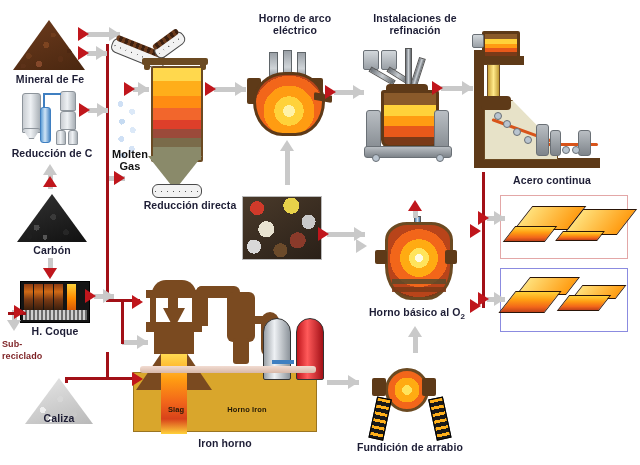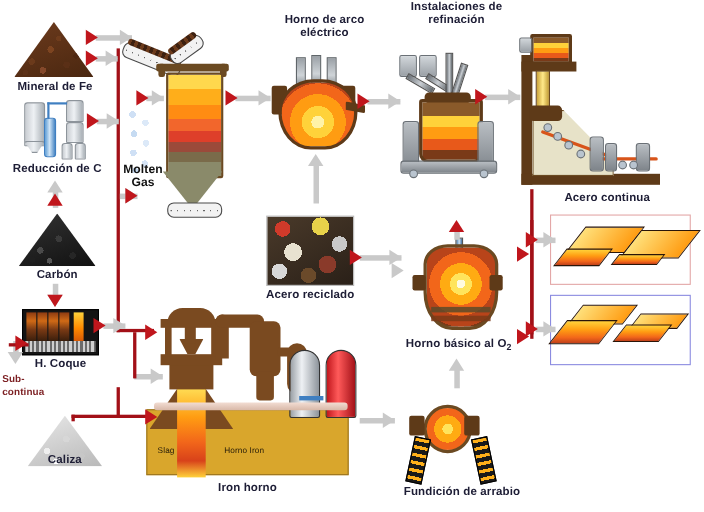--- a/index.html
+++ b/index.html
@@ -3,21 +3,21 @@
 <meta charset="utf-8">
 <style>
   html,body{margin:0;padding:0;background:#fff;}
   body{width:640px;height:465px;position:relative;overflow:hidden;
        font-family:"Liberation Sans",sans-serif;color:#1b1b2e;}
   .stage{position:absolute;inset:0;width:640px;height:465px;}
   .lbl{position:absolute;font-size:10.5px;font-weight:bold;color:#1d1d35;
        text-align:center;line-height:12px;letter-spacing:.1px;white-space:pre-line;}
   .lbl.sub{color:#7c1f22;font-weight:bold;font-size:9px;}
   .lbl.ng{color:#111;font-size:11px;}
-  .lbl.inner{color:#241a08;font-size:7.5px;font-weight:normal;}
+  .lbl.inner{color:#241a08;font-size:7.5px;font-weight:bold;padding-left:25px;}
 
   
   .ar{position:absolute;}
   .ar .tail{position:absolute;background:#c9c9c9;}
   .ar .head{position:absolute;width:0;height:0;}
   .ar.r .tail{height:5px;top:4px;left:9px;}
   .ar.r .head{border-top:7px solid transparent;border-bottom:7px solid transparent;
               border-left:11px solid #c9c9c9;top:-1px;}
   .ar.r .rhead{position:absolute;left:0;top:-1px;width:0;height:0;
               border-top:7px solid transparent;border-bottom:7px solid transparent;
@@ -258,21 +258,21 @@
   </div>
   <div class="ar d" style="left:8px;top:310px;width:14px;height:22px;">
     <div class="tail" style="height:12px;"></div>
       <div class="head" style="top:10px;"></div>
   </div>
   <div class="redline" style="left:8px;top:312px;width:18px;height:3px;"></div>
   <div class="ar r" style="left:14px;top:306px;width:16px;height:14px;">
     <div class="rhead"></div>
   </div>
   <div class="lbl sub" style="left:2px;top:338px;width:70px;text-align:left;">Sub-
-continua</div>
+reciclado</div>
 
   <div class="pile lime" style="left:25px;top:378px;width:68px;height:46px;">
       <i></i>
     </div>
   <div class="lbl" style="left:14px;top:412px;width:90px;">Caliza</div>
 
   <div class="conv" style="left:112px;top:36px;width:54px;height:13px;transform:rotate(22deg);
               transform-origin:left center;">
     <div class="convdots"></div>
       <div class="convload"></div>
@@ -298,20 +298,21 @@
   </div>
 
   <div class="dritop" style="left:142px;top:58px;width:66px;"></div>
   <div class="dritop" style="left:144px;top:58px;width:6px;height:12px;"></div>
   <div class="dritop" style="left:200px;top:58px;width:6px;height:12px;"></div>
   <div class="dribody" style="left:151px;top:66px;width:48px;height:92px;"></div>
   <div class="drihop" style="left:148px;top:156px;"></div>
   <div class="conv" style="left:152px;top:184px;width:48px;height:12px;">
     <div class="convdots"></div>
   </div>
+  <div class="lbl" style="left:130px;top:199px;width:120px;">Reducción directa</div>
 
   <div class="ar r" style="left:205px;top:83px;width:42px;height:14px;">
     <div class="tail" style="width:32px;"></div>
       <div class="head" style="left:30px;"></div>
     <div class="rhead"></div>
   </div>
 
   <div class="lbl" style="left:235px;top:12px;width:120px;">Horno de arco
 eléctrico</div>
   <div class="electrode" style="left:269px;top:52px;height:44px;"></div>
@@ -326,21 +327,21 @@
   <div class="ar r" style="left:325px;top:86px;width:40px;height:14px;">
     <div class="tail" style="width:30px;"></div>
       <div class="head" style="left:28px;"></div>
     <div class="rhead"></div>
   </div>
   <div class="ar u" style="left:281px;top:140px;width:14px;height:46px;">
     <div class="tail" style="height:36px;"></div>
       <div class="head"></div>
   </div>
 
-  <div class="lbl" style="left:355px;top:0;width:120px;">Instalaciones de
+  <div class="lbl" style="left:355px;top:12px;width:120px;">Instalaciones de
 refinación</div>
   <div class="hood" style="left:363px;top:50px;width:14px;height:18px;"></div>
   <div class="hood" style="left:381px;top:50px;width:14px;height:18px;"></div>
   <div class="lance" style="left:370px;top:66px;width:26px;height:4px;transform:rotate(30deg);
               transform-origin:left center;"></div>
   <div class="lance" style="left:388px;top:66px;width:22px;height:4px;transform:rotate(32deg);
               transform-origin:left center;"></div>
   <div class="lance" style="left:405px;top:48px;width:5px;height:42px;"></div>
   <div class="lance" style="left:419px;top:58px;width:5px;height:36px;transform:rotate(18deg);
               transform-origin:top center;"></div>
@@ -399,21 +400,20 @@
       <div class="head" style="left:16px;"></div>
     <div class="rhead"></div>
   </div>
   <div class="ar r" style="left:478px;top:293px;width:28px;height:14px;">
     <div class="tail" style="width:18px;"></div>
       <div class="head" style="left:16px;"></div>
     <div class="rhead"></div>
   </div>
 
   <div class="scrap" style="left:242px;top:196px;width:78px;height:62px;"></div>
-  <div class="lbl" style="left:232px;top:262px;width:100px;">Acero reciclado</div>
 
   <div class="ar r" style="left:318px;top:228px;width:48px;height:14px;">
     <div class="tail" style="width:38px;"></div>
       <div class="head" style="left:36px;"></div>
     <div class="rhead"></div>
   </div>
 
   <div class="lance" style="left:414px;top:216px;width:5px;height:48px;
               background:linear-gradient(90deg,#4a7fb0,#cfe0f0,#3f6fa0);"></div>
   <div class="bof" style="left:385px;top:222px;width:62px;height:72px;">
@@ -486,15 +486,15 @@
   <div class="ar r" style="left:318px;top:376px;width:42px;height:14px;">
     <div class="tail" style="width:32px;"></div>
       <div class="head" style="left:30px;"></div>
   </div>
 
   <div class="pigpot" style="left:385px;top:368px;width:38px;height:38px;"></div>
   <div class="eafarm" style="left:372px;top:378px;width:14px;height:18px;"></div>
   <div class="eafarm" style="left:422px;top:378px;width:14px;height:18px;"></div>
   <div class="pigleg" style="left:377px;top:398px;height:40px;transform:rotate(12deg);transform-origin:top center;"></div>
   <div class="pigleg" style="left:428px;top:398px;height:40px;transform:rotate(-12deg);transform-origin:top center;"></div>
-  <div class="lbl" style="left:355px;top:441px;width:130px;">Fundición de arrabio</div>
+  <div class="lbl" style="left:345px;top:441px;width:130px;">Fundición de arrabio</div>
 
 </div>
 
 </body></html>

